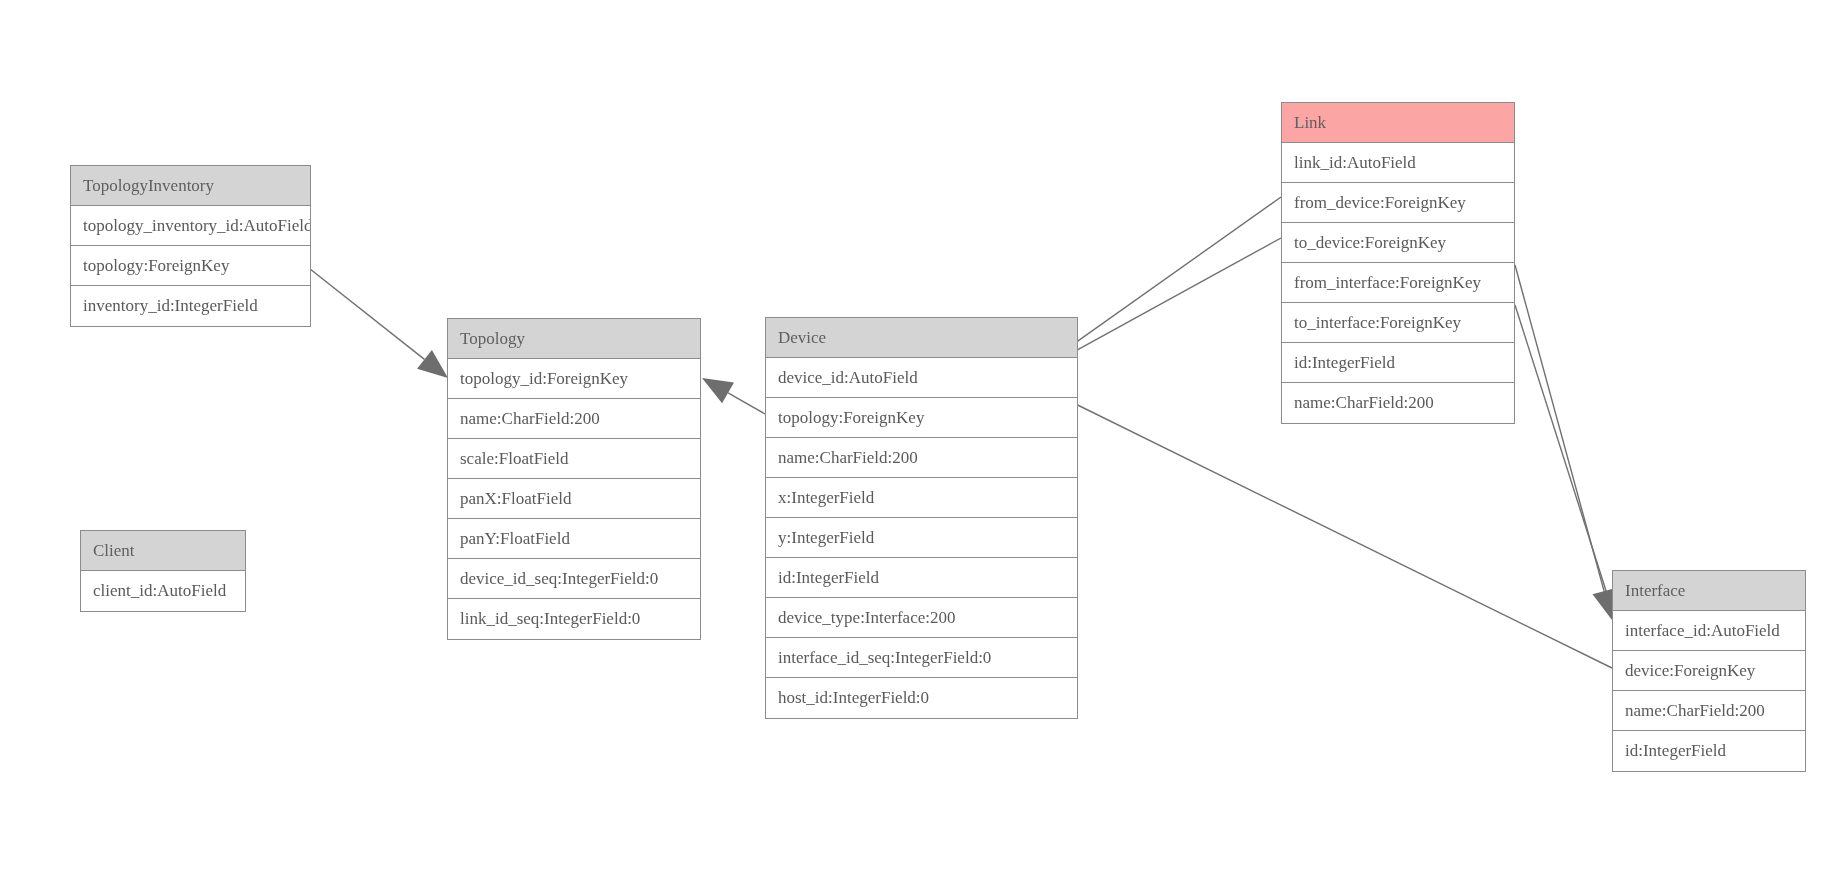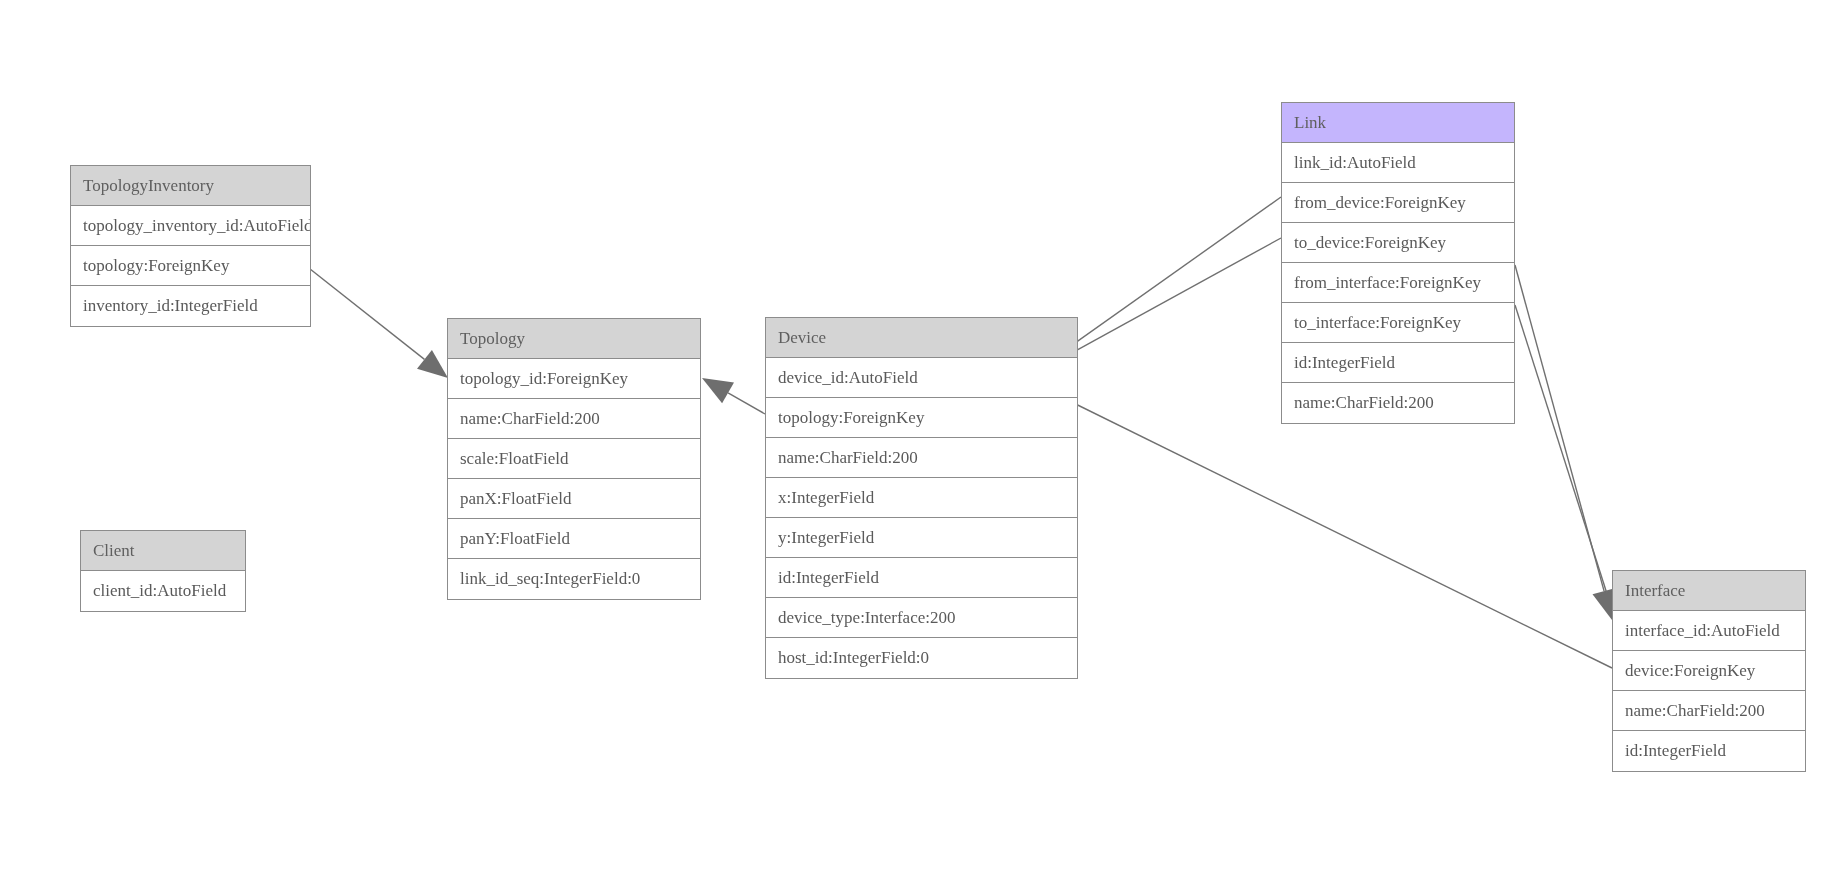--- a/index.html
+++ b/index.html
@@ -64,39 +64,41 @@
         <div class="attr" style="color: rgb(90, 90, 90); border-bottom-color: rgb(140, 140, 140);">topology:ForeignKey</div>
         <div class="attr" style="color: rgb(90, 90, 90); border-bottom-color: rgb(140, 140, 140);">inventory_id:IntegerField</div>
       </div>
       <div class="entity" style="left: 447px; top: 318px; width: 254px; border-color: rgb(140, 140, 140);">
         <div class="hdr" style="background: rgb(212, 212, 212); color: rgb(95, 95, 95); border-bottom-color: rgb(140, 140, 140);">Topology</div>
         <div class="attr" style="color: rgb(90, 90, 90); border-bottom-color: rgb(140, 140, 140);">topology_id:ForeignKey</div>
         <div class="attr" style="color: rgb(90, 90, 90); border-bottom-color: rgb(140, 140, 140);">name:CharField:200</div>
         <div class="attr" style="color: rgb(90, 90, 90); border-bottom-color: rgb(140, 140, 140);">scale:FloatField</div>
         <div class="attr" style="color: rgb(90, 90, 90); border-bottom-color: rgb(140, 140, 140);">panX:FloatField</div>
         <div class="attr" style="color: rgb(90, 90, 90); border-bottom-color: rgb(140, 140, 140);">panY:FloatField</div>
+        <div class="attr" style="color: rgb(90, 90, 90); border-bottom-color: rgb(140, 140, 140);">device_id_seq:IntegerField:0</div>
         <div class="attr" style="color: rgb(90, 90, 90); border-bottom-color: rgb(140, 140, 140);">link_id_seq:IntegerField:0</div>
       </div>
       <div class="entity" style="left: 80px; top: 530px; width: 166px; border-color: rgb(140, 140, 140);">
         <div class="hdr" style="background: rgb(212, 212, 212); color: rgb(95, 95, 95); border-bottom-color: rgb(140, 140, 140);">Client</div>
         <div class="attr" style="color: rgb(90, 90, 90); border-bottom-color: rgb(140, 140, 140);">client_id:AutoField</div>
       </div>
       <div class="entity" style="left: 765px; top: 317px; width: 313px; border-color: rgb(140, 140, 140);">
         <div class="hdr" style="background: rgb(212, 212, 212); color: rgb(95, 95, 95); border-bottom-color: rgb(140, 140, 140);">Device</div>
         <div class="attr" style="color: rgb(90, 90, 90); border-bottom-color: rgb(140, 140, 140);">device_id:AutoField</div>
         <div class="attr" style="color: rgb(90, 90, 90); border-bottom-color: rgb(140, 140, 140);">topology:ForeignKey</div>
         <div class="attr" style="color: rgb(90, 90, 90); border-bottom-color: rgb(140, 140, 140);">name:CharField:200</div>
         <div class="attr" style="color: rgb(90, 90, 90); border-bottom-color: rgb(140, 140, 140);">x:IntegerField</div>
         <div class="attr" style="color: rgb(90, 90, 90); border-bottom-color: rgb(140, 140, 140);">y:IntegerField</div>
         <div class="attr" style="color: rgb(90, 90, 90); border-bottom-color: rgb(140, 140, 140);">id:IntegerField</div>
         <div class="attr" style="color: rgb(90, 90, 90); border-bottom-color: rgb(140, 140, 140);">device_type:Interface:200</div>
+        <div class="attr" style="color: rgb(90, 90, 90); border-bottom-color: rgb(140, 140, 140);">interface_id_seq:IntegerField:0</div>
         <div class="attr" style="color: rgb(90, 90, 90); border-bottom-color: rgb(140, 140, 140);">host_id:IntegerField:0</div>
       </div>
       <div class="entity" style="left: 1281px; top: 102px; width: 234px; border-color: rgb(140, 140, 140);">
-        <div class="hdr" style="background: #c4b5fd; color: rgb(95, 95, 95); border-bottom-color: rgb(140, 140, 140);">Link</div>
+        <div class="hdr" style="background: #fca5a5; color: rgb(95, 95, 95); border-bottom-color: rgb(140, 140, 140);">Link</div>
         <div class="attr" style="color: rgb(90, 90, 90); border-bottom-color: rgb(140, 140, 140);">link_id:AutoField</div>
         <div class="attr" style="color: rgb(90, 90, 90); border-bottom-color: rgb(140, 140, 140);">from_device:ForeignKey</div>
         <div class="attr" style="color: rgb(90, 90, 90); border-bottom-color: rgb(140, 140, 140);">to_device:ForeignKey</div>
         <div class="attr" style="color: rgb(90, 90, 90); border-bottom-color: rgb(140, 140, 140);">from_interface:ForeignKey</div>
         <div class="attr" style="color: rgb(90, 90, 90); border-bottom-color: rgb(140, 140, 140);">to_interface:ForeignKey</div>
         <div class="attr" style="color: rgb(90, 90, 90); border-bottom-color: rgb(140, 140, 140);">id:IntegerField</div>
         <div class="attr" style="color: rgb(90, 90, 90); border-bottom-color: rgb(140, 140, 140);">name:CharField:200</div>
       </div>
       <div class="entity" style="left: 1612px; top: 570px; width: 194px; border-color: rgb(140, 140, 140);">
         <div class="hdr" style="background: rgb(212, 212, 212); color: rgb(95, 95, 95); border-bottom-color: rgb(140, 140, 140);">Interface</div>

